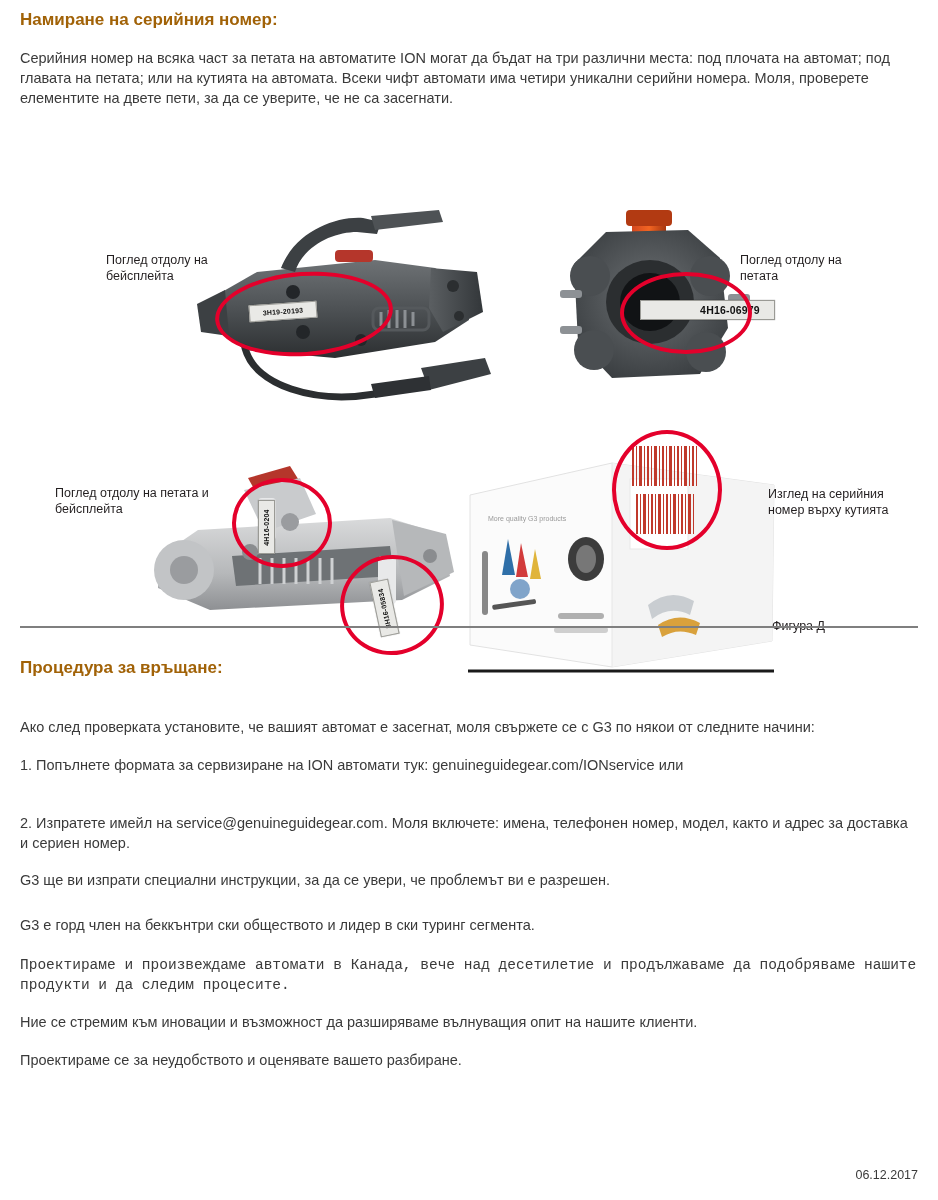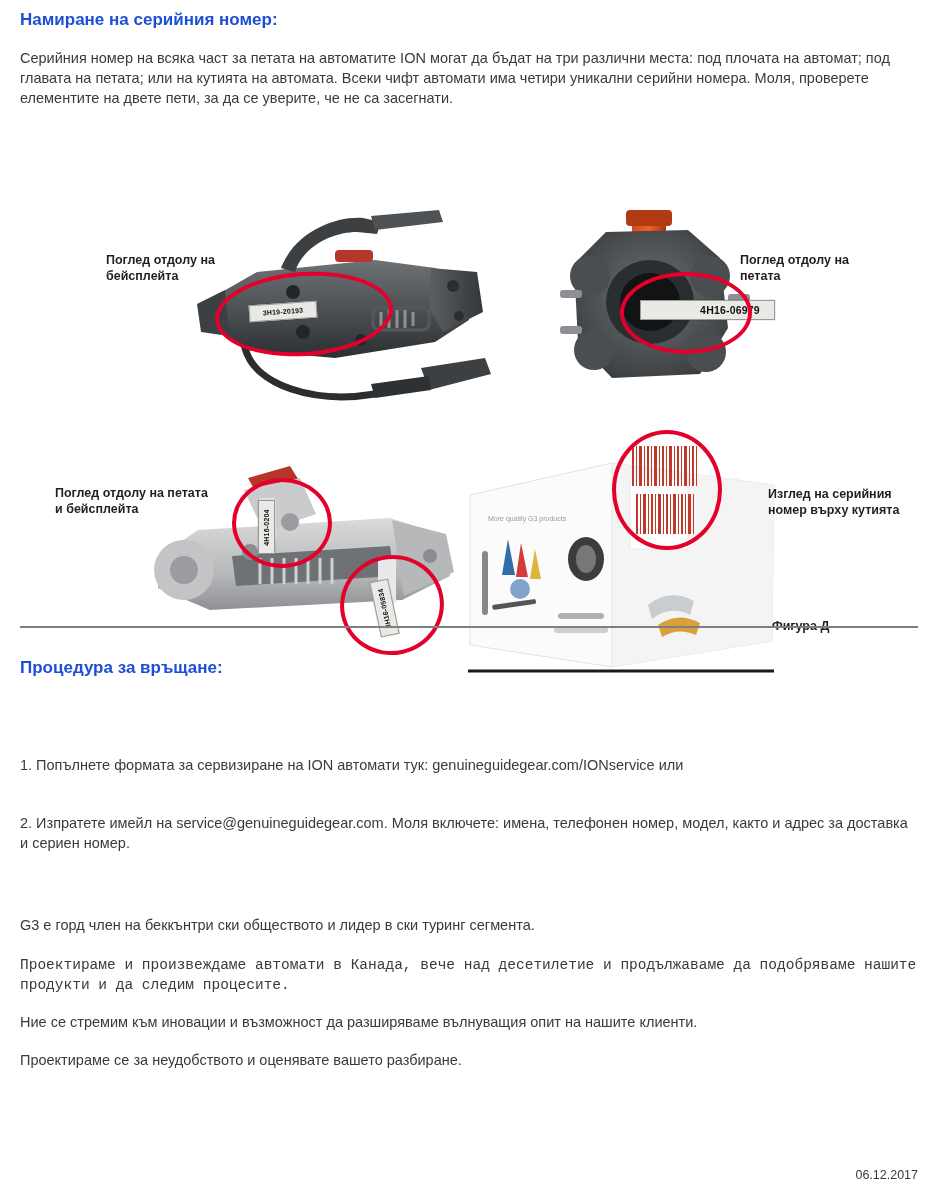--- a/index.html
+++ b/index.html
@@ -18,21 +18,21 @@
   .page {
     position: relative;
     width: 938px;
     height: 1200px;
     padding: 0;
     box-sizing: border-box;
   }
   .section-title {
     font-size: 17px;
     font-weight: bold;
-    color: #1d4ed8;
+    color: #a16207;
     margin: 0;
     padding: 0;
   }
   #title-serial {
     position: absolute;
     left: 20px;
     top: 10px;
   }
   .body-text {
     font-size: 14.5px;
@@ -50,21 +50,21 @@
   .figure-area {
     position: absolute;
     left: 0px;
     top: 100px;
     width: 938px;
     height: 510px;
   }
   .caption {
     position: absolute;
     font-size: 12.5px;
-    font-weight: bold;
+    font-weight: normal;
     color: #231f20;
     line-height: 16px;
   }
   #cap-baseplate { left: 106px; top: 152px; width: 130px; }
   #cap-heel      { left: 740px; top: 152px; width: 140px; }
   #cap-heel-base { left: 55px;  top: 385px; width: 160px; }
   #cap-box       { left: 768px; top: 386px; width: 150px; }
   #cap-figure    { left: 772px; top: 518px; width: 120px; }
 
   
@@ -366,21 +366,23 @@
     <div class="caption" id="cap-heel">Поглед отдолу на петата</div>
     <div class="caption" id="cap-heel-base">Поглед отдолу на петата и бейсплейта</div>
     <div class="caption" id="cap-box">Изглед на серийния номер върху кутията</div>
     <div class="caption" id="cap-figure">Фигура Д</div>
   </div>
 
   <div class="divider" id="divider-1"></div>
 
   <h1 class="section-title" id="title-return">Процедура за връщане:</h1>
 
+  <p class="para" id="p-contact">Ако след проверката установите, че вашият автомат е засегнат, моля свържете се с G3 по някои от следните начини:</p>
   <p class="para" id="p-step1">1. Попълнете формата за сервизиране на ION автомати тук: genuineguidegear.com/IONservice или</p>
   <p class="para" id="p-step2">2. Изпратете имейл на service@genuineguidegear.com. Моля включете: имена, телефонен номер, модел, както и адрес за доставка и сериен номер.</p>
+  <p class="para" id="p-instr">G3 ще ви изпрати специални инструкции, за да се увери, че проблемът ви е разрешен.</p>
   <p class="para" id="p-member">G3 е горд член на беккънтри ски обществото и лидер в ски туринг сегмента.</p>
   <p class="para" id="p-design">Проектираме и произвеждаме автомати в Канада, вече над десетилетие и продължаваме да подобряваме нашите продукти и да следим процесите.</p>
   <p class="para" id="p-innov">Ние се стремим към иновации и възможност да разширяваме вълнуващия опит на нашите клиенти.</p>
   <p class="para" id="p-apology">Проектираме се за неудобството и оценявате вашето разбиране.</p>
 
   <div id="footer-date">06.12.2017</div>
 </div>
 
 </body></html>

